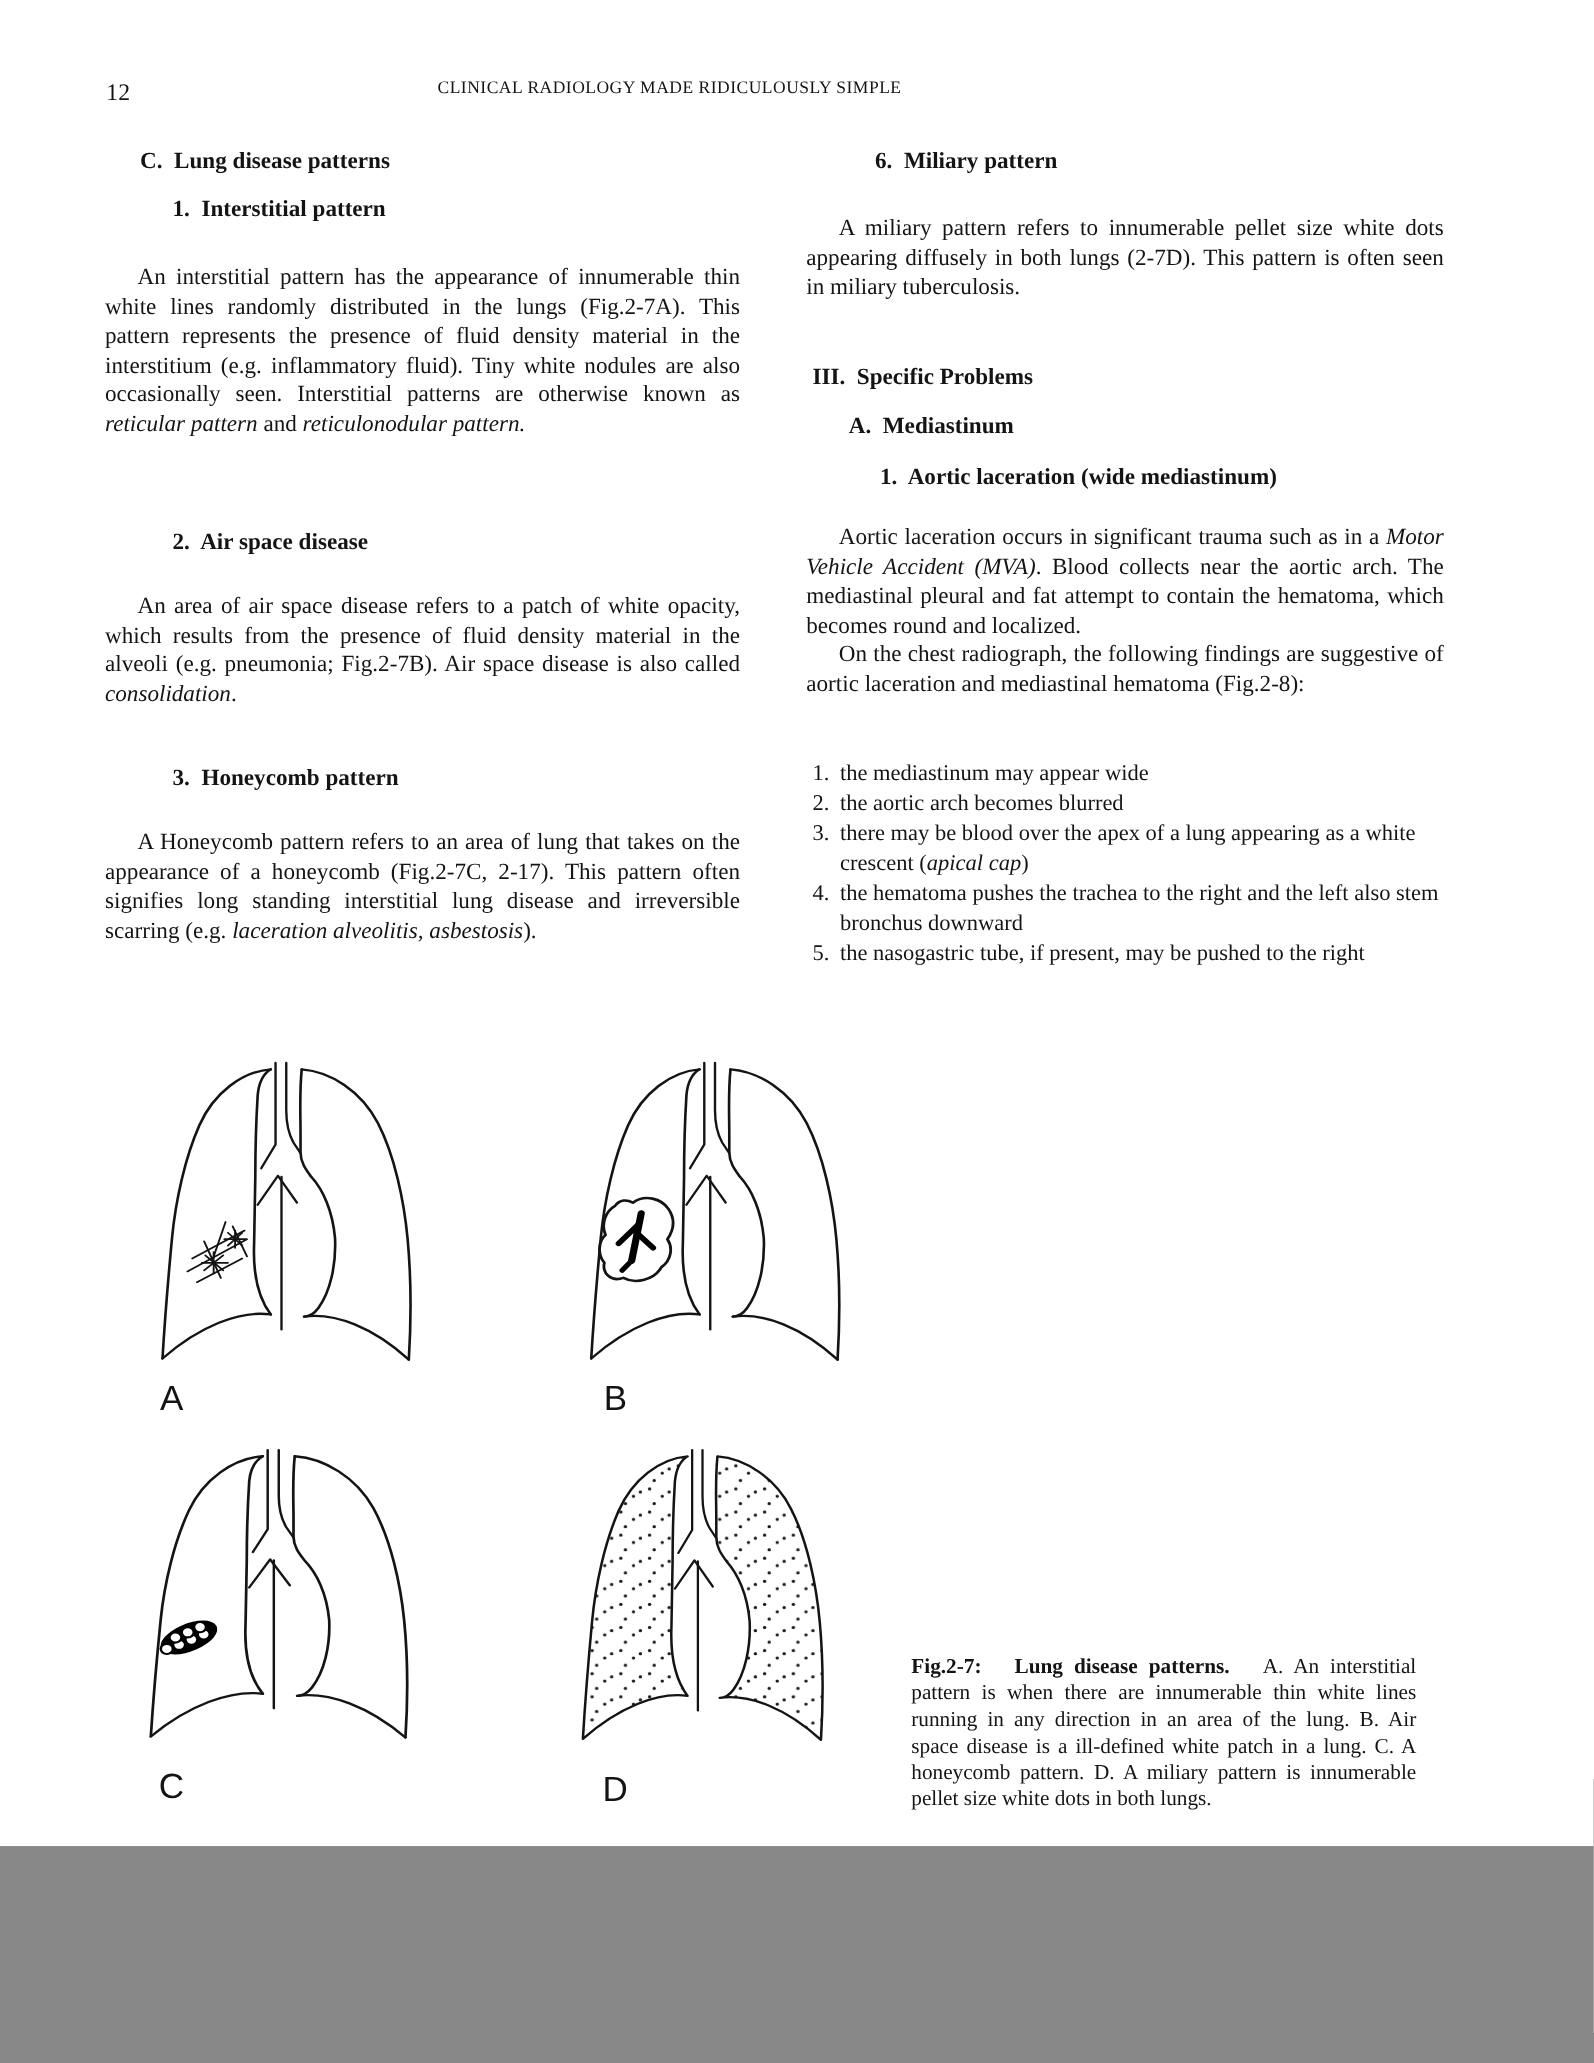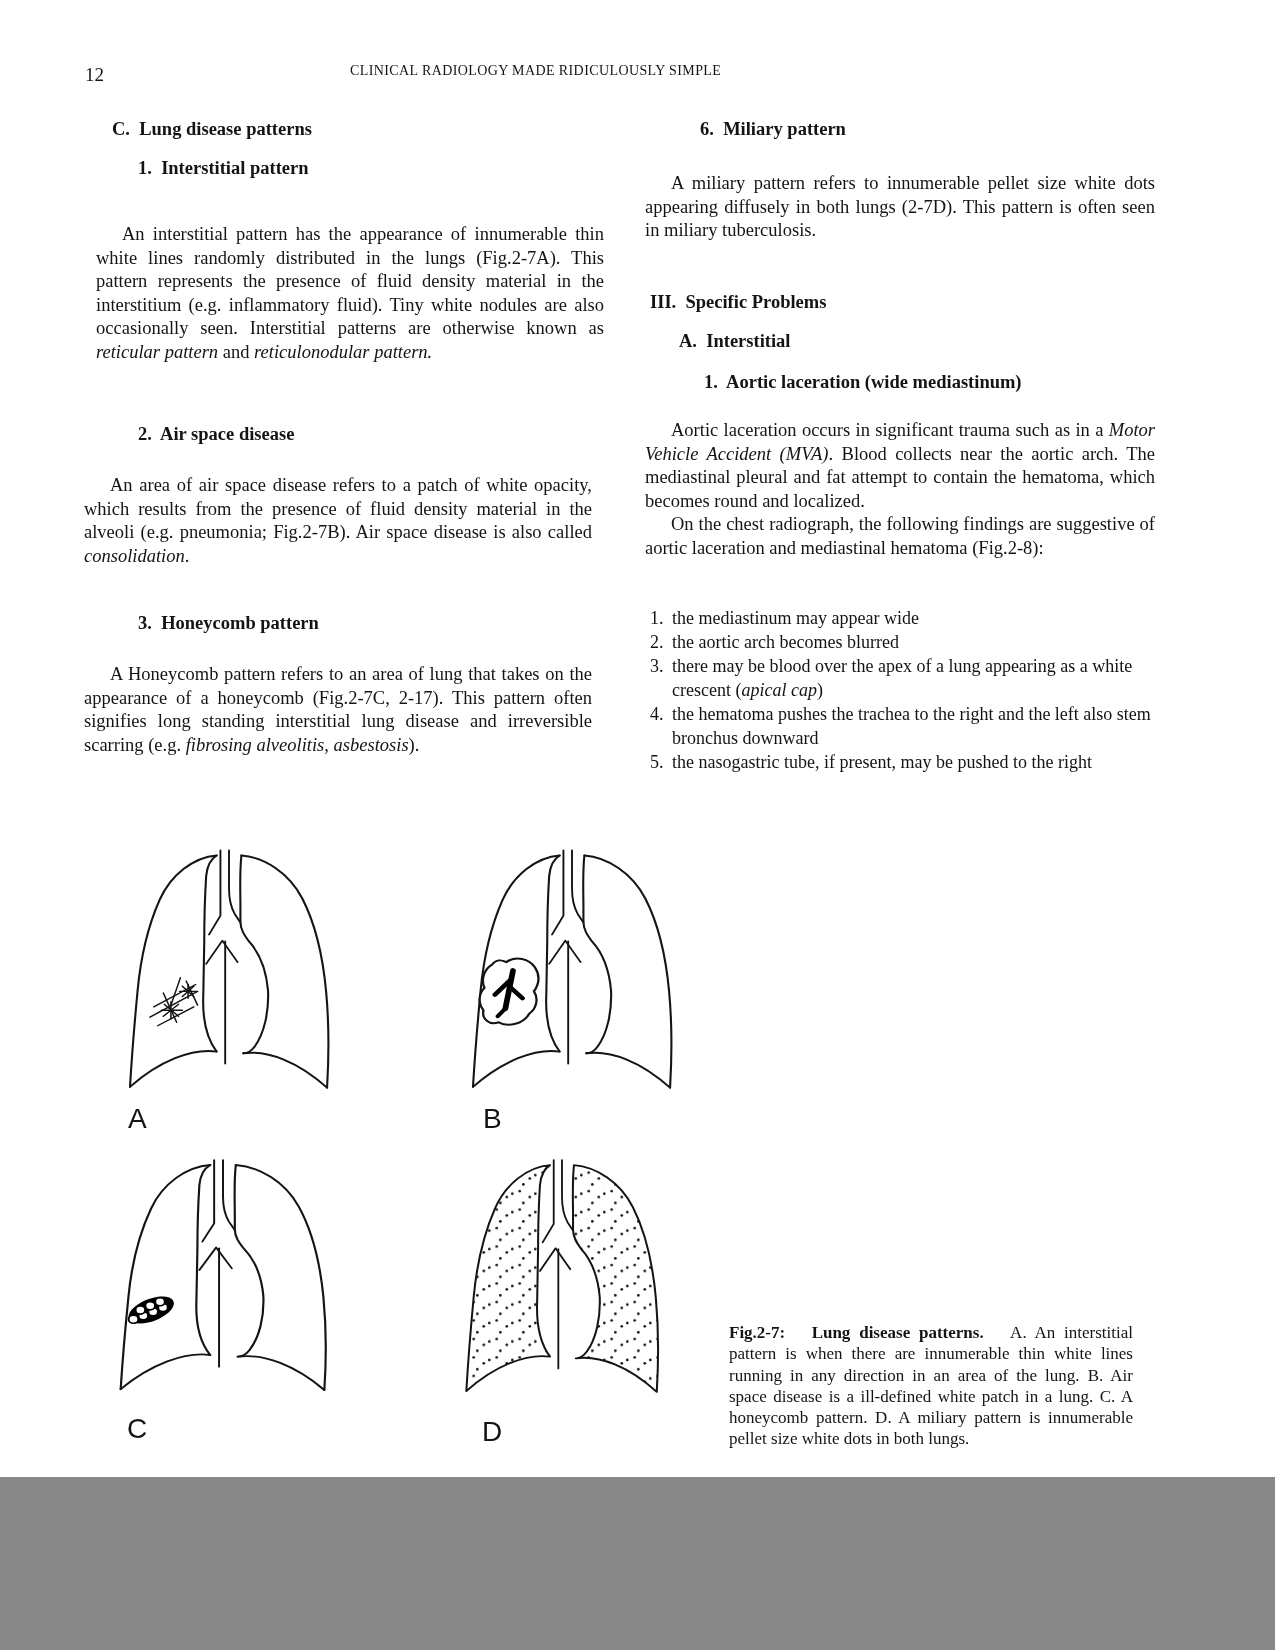--- a/index.html
+++ b/index.html
@@ -53,41 +53,41 @@
         <circle cx="21" cy="8" r="1.5" fill="#1a1a1a"></circle>
       </pattern>
     </defs>
   </svg>
 
   <div class="abs pgnum" style="left:85px;top:64px;">12</div>
   <div class="abs runtitle" style="left:350px;top:63px;">CLINICAL RADIOLOGY MADE RIDICULOUSLY SIMPLE</div>
 
   <div class="abs h" style="left:112px;top:120px;">C.  Lung disease patterns</div>
   <div class="abs h" style="left:138px;top:159px;">1.  Interstitial pattern</div>
-  <div class="abs body-text" style="left:84px;top:223px;width:508px;margin-left:12px;">
+  <div class="abs body-text" style="left:84px;top:211px;width:508px;">
       <p><span>An interstitial pattern has the appearance of innumerable thin white lines randomly distributed in the lungs (Fig.2-7A). This pattern represents the presence of fluid density material in the interstitium (e.g. inflammatory fluid). Tiny white nodules are also occasionally seen. Interstitial patterns are otherwise known as </span><span class="it">reticular pattern</span><span> and </span><span class="it">reticulonodular pattern.</span></p>
     </div>
 
   <div class="abs h" style="left:138px;top:425px;">2.  Air space disease</div>
   <div class="abs body-text" style="left:84px;top:474px;width:508px;">
       <p><span>An area of air space disease refers to a patch of white opacity, which results from the presence of fluid density material in the alveoli (e.g. pneumonia; Fig.2-7B). Air space disease is also called </span><span class="it">consolidation</span><span>.</span></p>
     </div>
 
   <div class="abs h" style="left:138px;top:614px;">3.  Honeycomb pattern</div>
   <div class="abs body-text" style="left:84px;top:663px;width:508px;">
-      <p><span>A Honeycomb pattern refers to an area of lung that takes on the appearance of a honeycomb (Fig.2-7C, 2-17). This pattern often signifies long standing interstitial lung disease and irreversible scarring (e.g. </span><span class="it">fibrosing alveolitis, asbestosis</span><span>).</span></p>
+      <p><span>A Honeycomb pattern refers to an area of lung that takes on the appearance of a honeycomb (Fig.2-7C, 2-17). This pattern often signifies long standing interstitial lung disease and irreversible scarring (e.g. </span><span class="it">laceration alveolitis, asbestosis</span><span>).</span></p>
     </div>
 
   <div class="abs h" style="left:700px;top:120px;">6.  Miliary pattern</div>
   <div class="abs body-text" style="left:645px;top:172px;width:510px;">
       <p><span>A miliary pattern refers to innumerable pellet size white dots appearing diffusely in both lungs (2-7D). This pattern is often seen in miliary tuberculosis.</span></p>
     </div>
 
   <div class="abs h" style="left:650px;top:293px;">III.  Specific Problems</div>
-  <div class="abs h" style="left:679px;top:332px;">A.  Interstitial</div>
+  <div class="abs h" style="left:679px;top:332px;">A.  Mediastinum</div>
   <div class="abs h" style="left:704px;top:373px;">1.  Aortic laceration (wide mediastinum)</div>
 
   <div class="abs body-text" style="left:645px;top:419px;width:510px;">
     <p><span>Aortic laceration occurs in significant trauma such as in a </span><span class="it">Motor Vehicle Accident (MVA)</span><span>. Blood collects near the aortic arch. The mediastinal pleural and fat attempt to contain the hematoma, which becomes round and localized.</span></p>
     <p><span>On the chest radiograph, the following findings are suggestive of aortic laceration and mediastinal hematoma (Fig.2-8):</span></p>
   </div>
 
   <div class="abs findings" style="left:650px;top:606px;width:506px;">
       <div class="li">
         <span class="num">1.</span>

